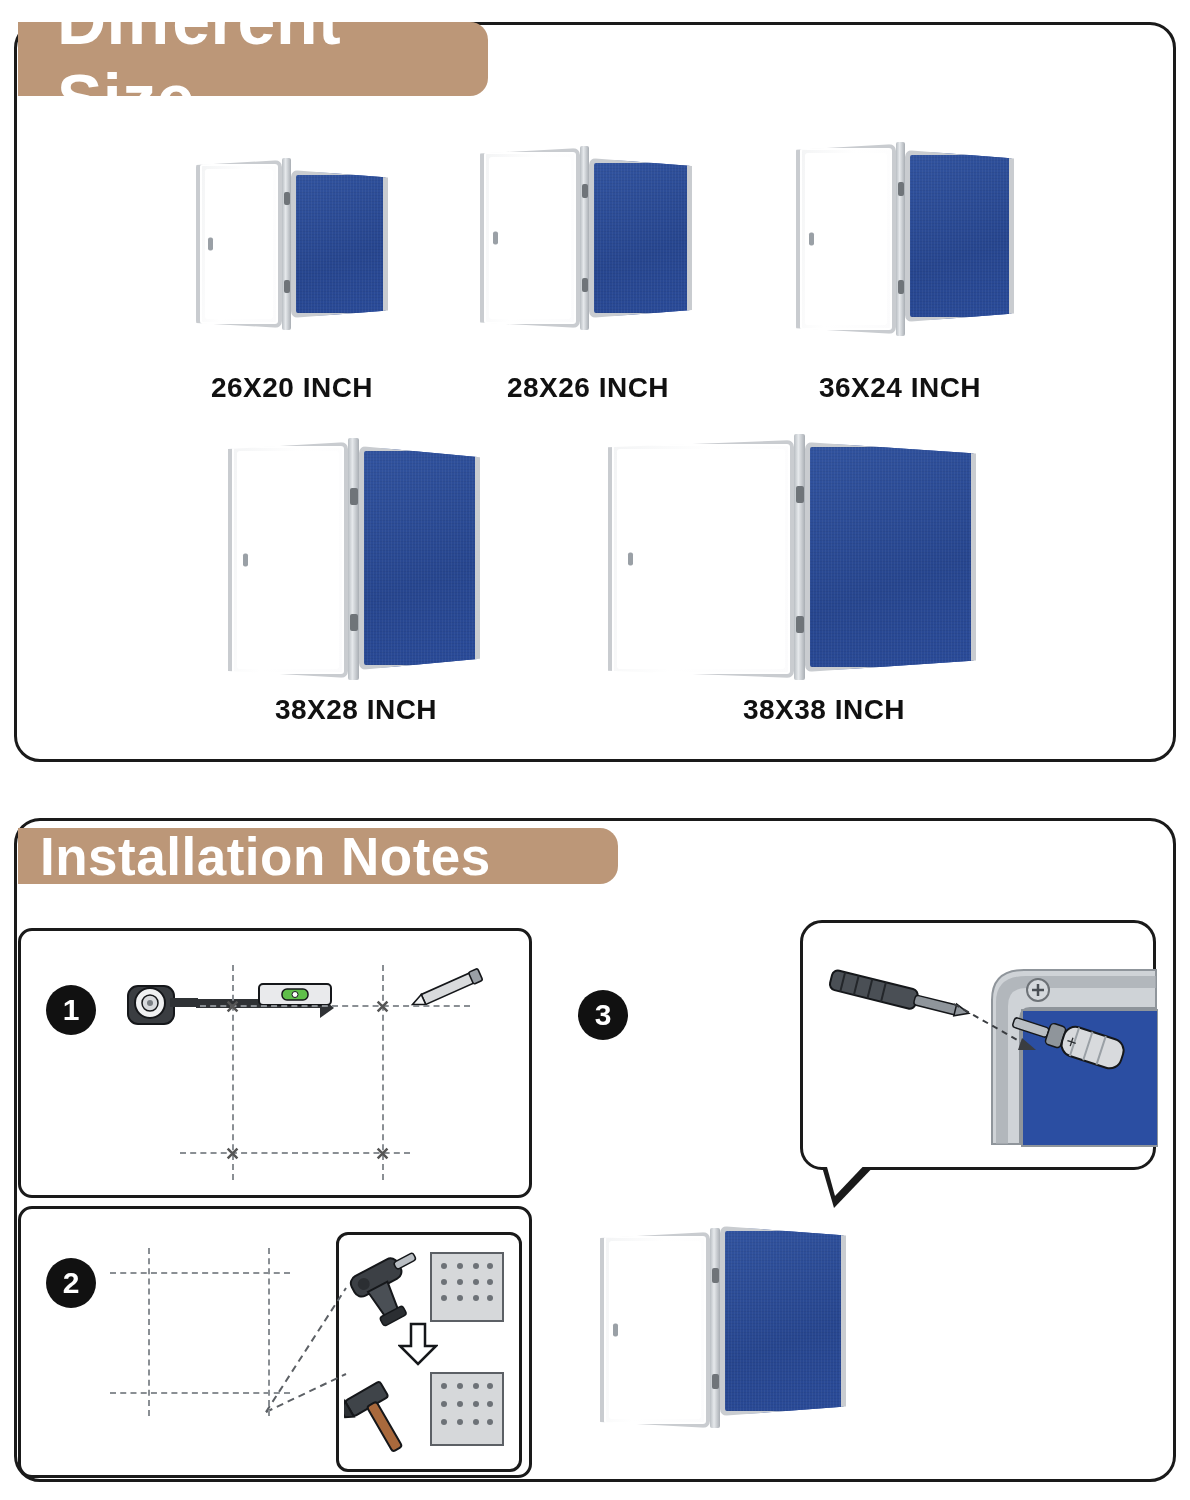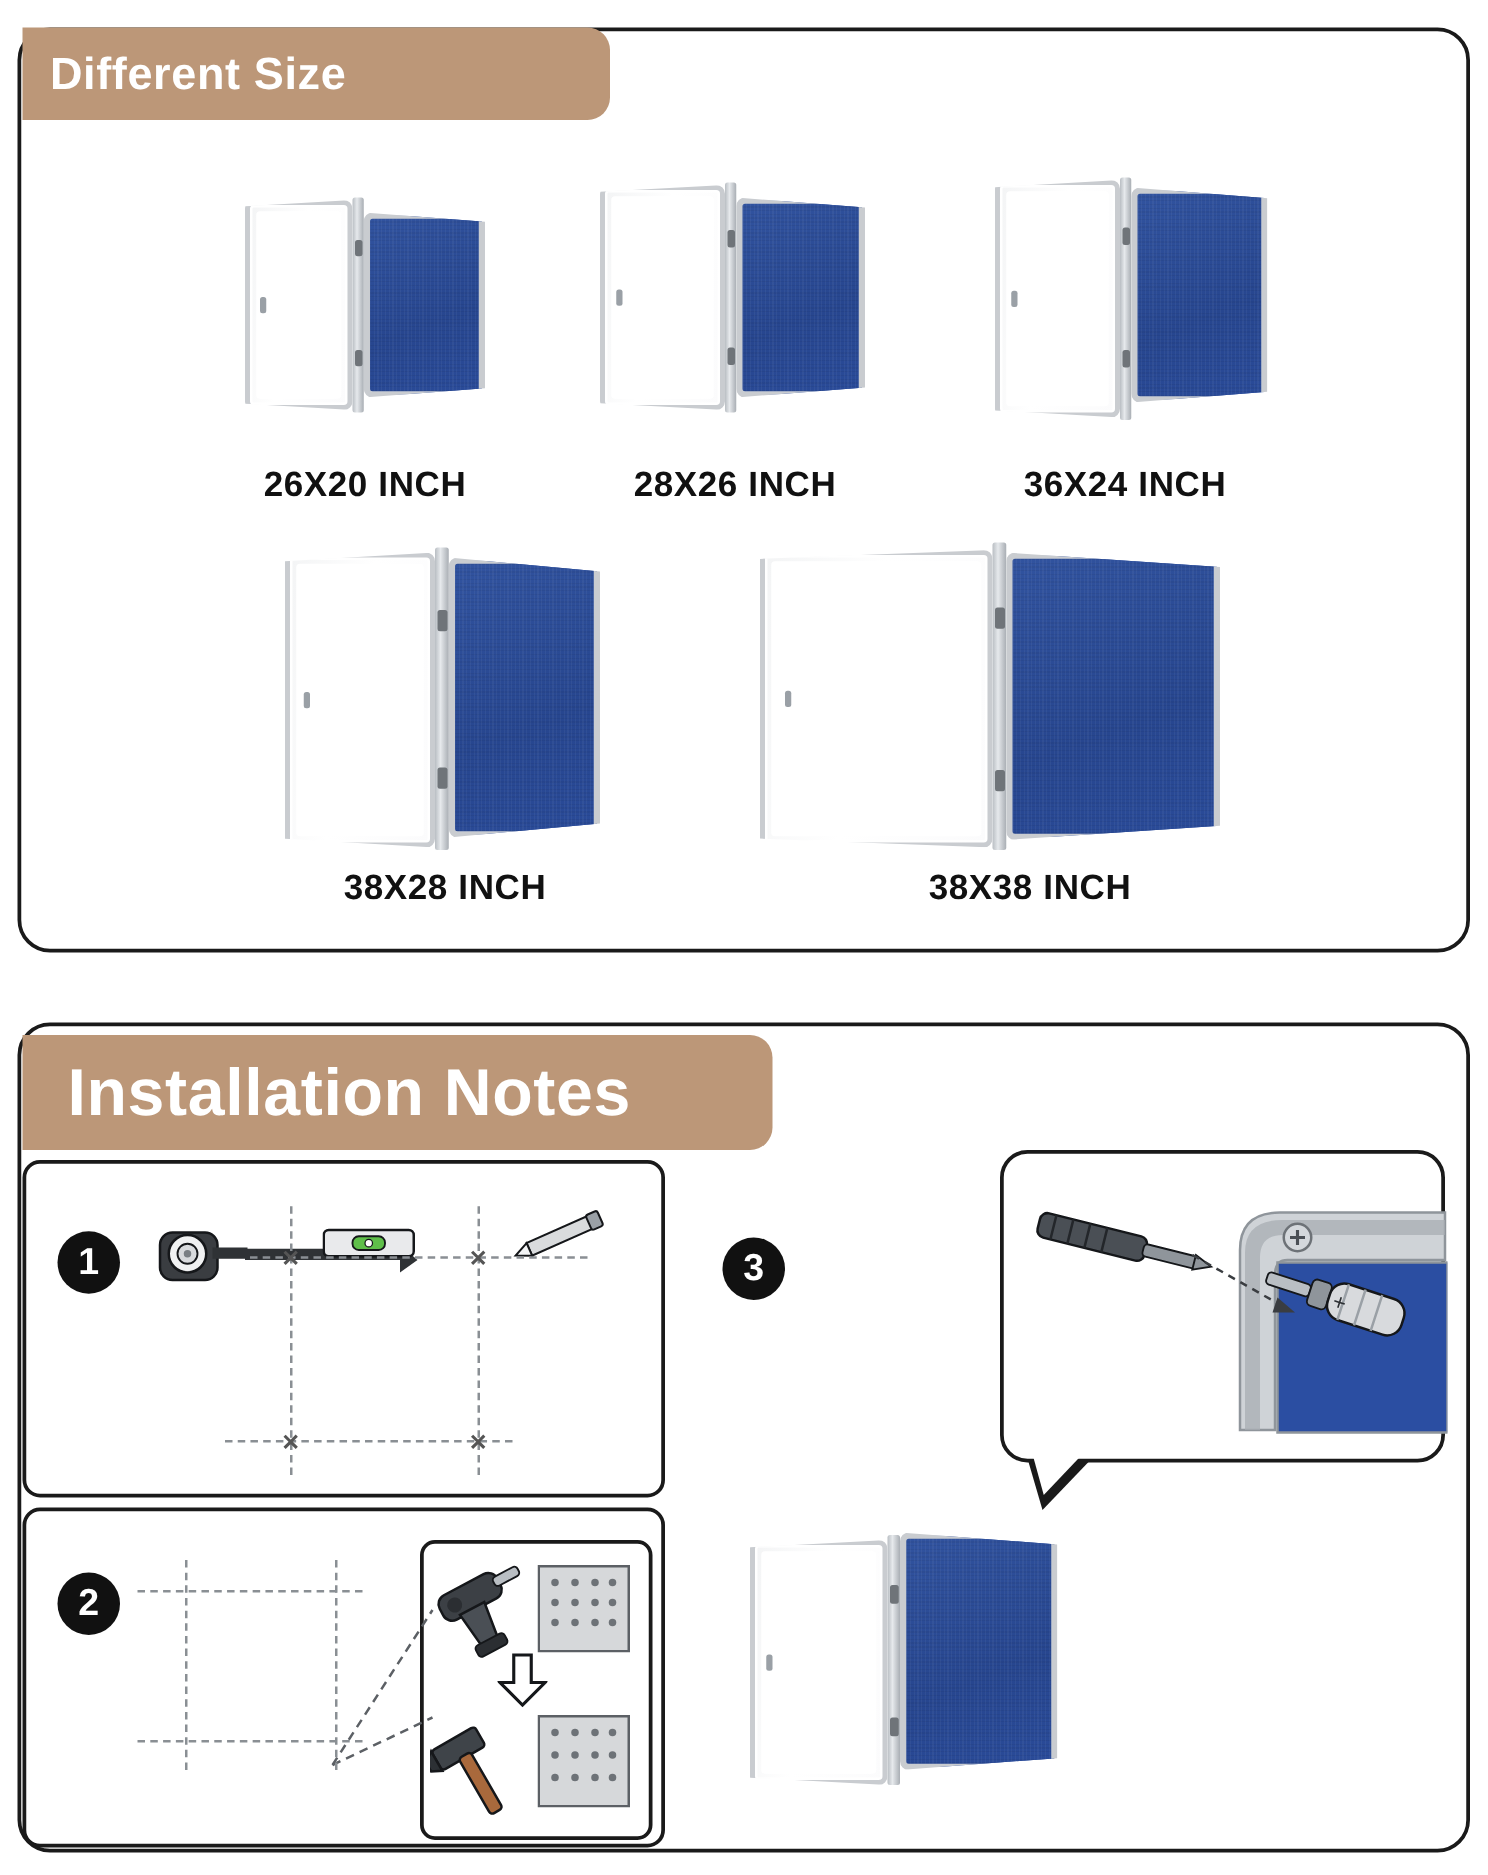--- a/index.html
+++ b/index.html
@@ -48,33 +48,33 @@
     justify-content: center;
     letter-spacing: 0.5px;
     z-index: 6;
     box-sizing: border-box;
   }
   #title-different-size {
     left: 18px;
     top: 22px;
     width: 470px;
     height: 74px;
-    font-size: 36px;
+    font-size: 68px;
     border-radius: 0 18px 18px 0;
-    padding-left: 22px;
+    padding-left: 39px;
     justify-content: flex-start;
   }
   #title-install-notes {
     left: 18px;
     top: 828px;
     width: 600px;
-    height: 92px;
+    height: 56px;
     font-size: 53px;
     border-radius: 0 18px 18px 0;
-    padding-left: 36px;
+    padding-left: 22px;
     justify-content: flex-start;
   }
 
   
   .board {
     position: absolute;
   }
   .board .door, .board .felt {
     position: absolute;
     box-sizing: border-box;

